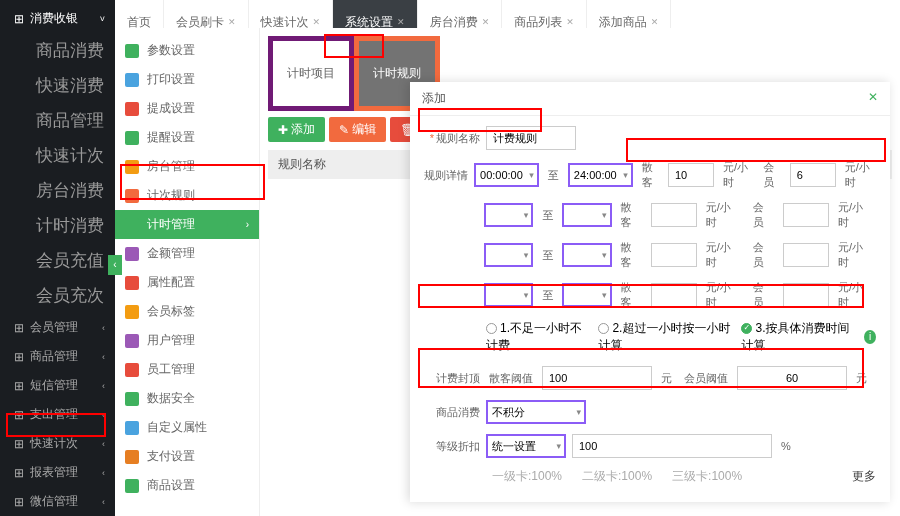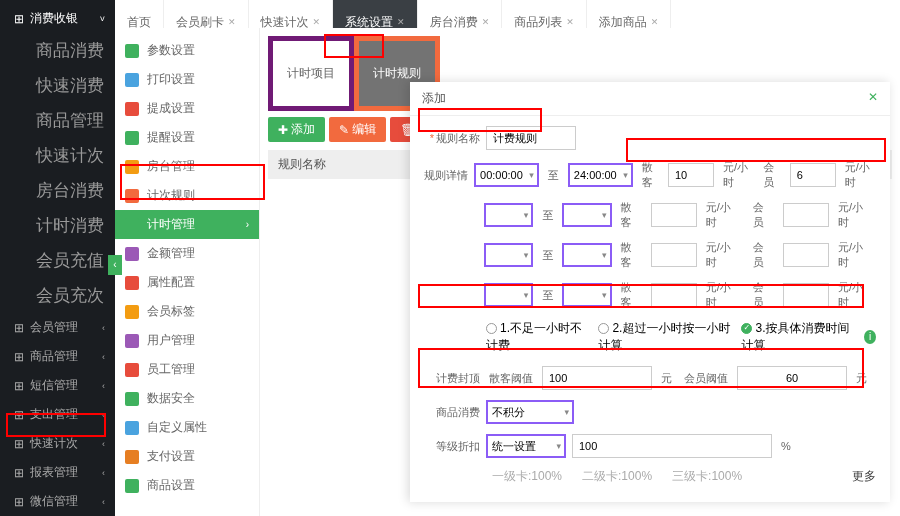--- a/index.html
+++ b/index.html
@@ -285,21 +285,21 @@
       <span class="lbl">计费封顶</span>
       <span class="unit">散客阈值</span>
       <input class="inp" style="width: 110px;" value="100">
       <span class="unit">元</span>
       <span class="unit">会员阈值</span>
       <input class="inp" style="width: 110px; text-align: center;" value="60">
       <span class="unit">元</span>
     </div>
     <div class="row">
       <span class="lbl">商品消费</span>
-      <span class="sel" style="width:88px">不积分</span>
+      <span class="sel" style="width:100px">不积分</span>
     </div>
     <div class="row">
       <span class="lbl">等级折扣</span>
       <span class="sel" style="width:80px">统一设置</span>
       <input class="inp" style="width: 200px;" value="100">
       <span class="unit">%</span>
     </div>
     <div class="tier-row" id="tiers">
         <span>一级卡:100%</span>
         <span>二级卡:100%</span>

